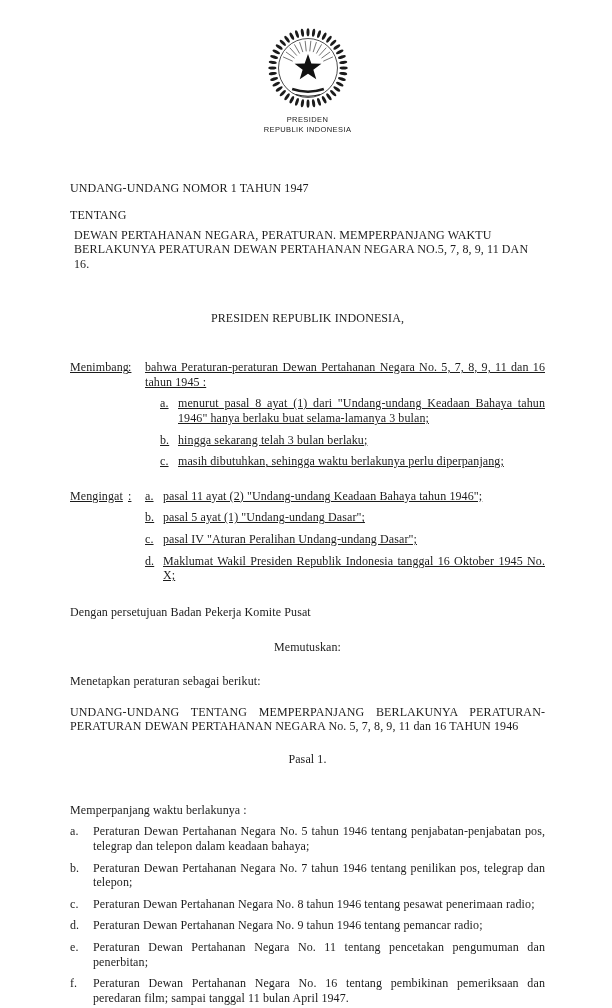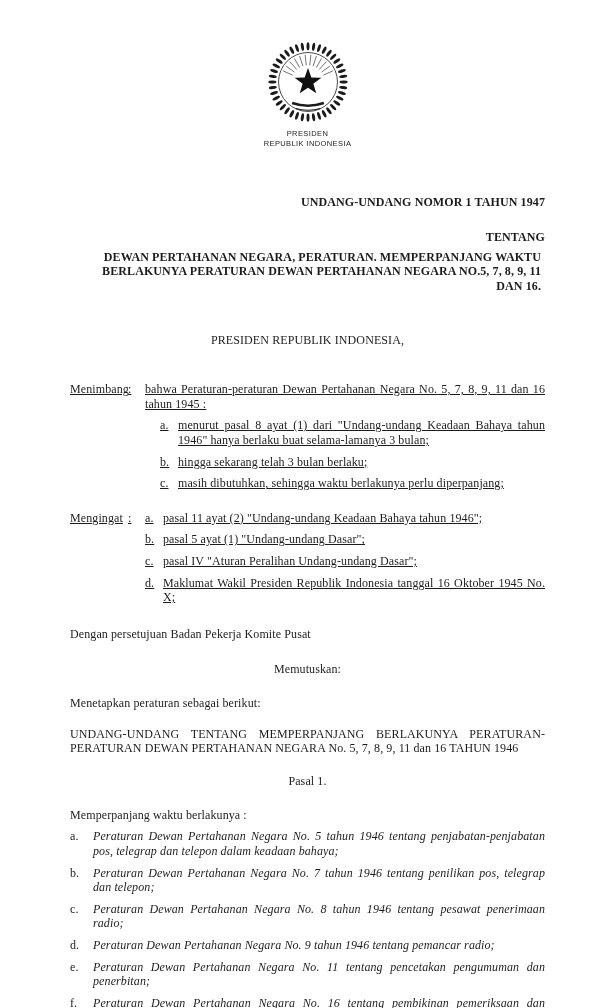--- a/index.html
+++ b/index.html
@@ -1,42 +1,42 @@
 <!DOCTYPE html>
 <html><head>
 <meta charset="utf-8">
 <style>
   html,body{margin:0;padding:0;background:#ffffff;}
   .page{
     width:612px;height:1008px;background:#ffffff;box-sizing:border-box;
     font-family:"Liberation Serif",serif;font-size:12px;line-height:1.22;
-    color:#1c1c1c;padding:38px 67px 0 70px;overflow:hidden;letter-spacing:.1px;
+    color:#1c1c1c;padding:24px 67px 0 70px;overflow:hidden;letter-spacing:.1px;
   }
   .emblem{text-align:center;}
   .emblem svg{width:88px;height:88px;display:block;margin:0 auto;}
   .emblem-caption{font-family:"Liberation Sans",sans-serif;font-size:7.5px;line-height:1.35;letter-spacing:.4px;margin-top:3px;color:#222;}
-  .title-block{margin-top:46px;font-weight:bold;text-align:right;}
-  .title-tentang{margin-top:20px;}
+  .title-block{margin-top:46px;font-weight:normal;text-align:left;}
+  .title-tentang{margin-top:12px;}
   .title-subject{margin-top:5px;padding:0 4px;}
   .opening{margin-top:40px;text-align:center;}
   .clause{display:grid;grid-template-columns:58px 17px 1fr;margin-top:34px;text-decoration:underline;}
   .clause.mengingat{margin-top:20px;}
   .content .intro{text-align:justify;}
   .sub-item{display:grid;grid-template-columns:18px 1fr;margin-top:7px;}
   .menimbang .sub-item{padding-left:15px;}
   .mengingat .sub-item:first-child{margin-top:0;}
   .sub-item .txt{text-align:justify;}
   .persetujuan{margin-top:22px;}
   .memutuskan{margin-top:20px;text-align:center;}
   .menetapkan{margin-top:20px;}
   .law-title{margin-top:16px;text-align:justify;}
   .pasal-heading{margin-top:18px;text-align:center;}
-  .pasal-intro{margin-top:19px;}
+  .pasal-intro{margin-top:36px;}
   .list-item{display:grid;grid-template-columns:23px 1fr;margin-top:7px;}
-  .list-item .txt{text-align:justify;font-style:italic;}
+  .list-item .txt{text-align:justify;}
 </style>
 </head>
 <body>
 
 <div class="page">
 
   <div class="emblem">
     <svg viewBox="0 0 100 100" aria-hidden="true">
       <g id="wreath" fill="#1b1b1b">
           <ellipse cx="50" cy="9.5" rx="1.7" ry="4.6" transform="rotate(0 50 50)"></ellipse>

